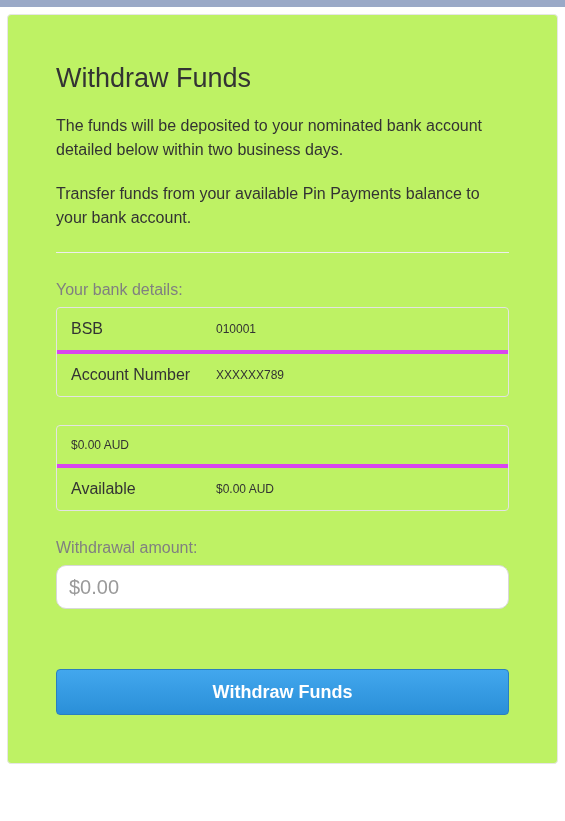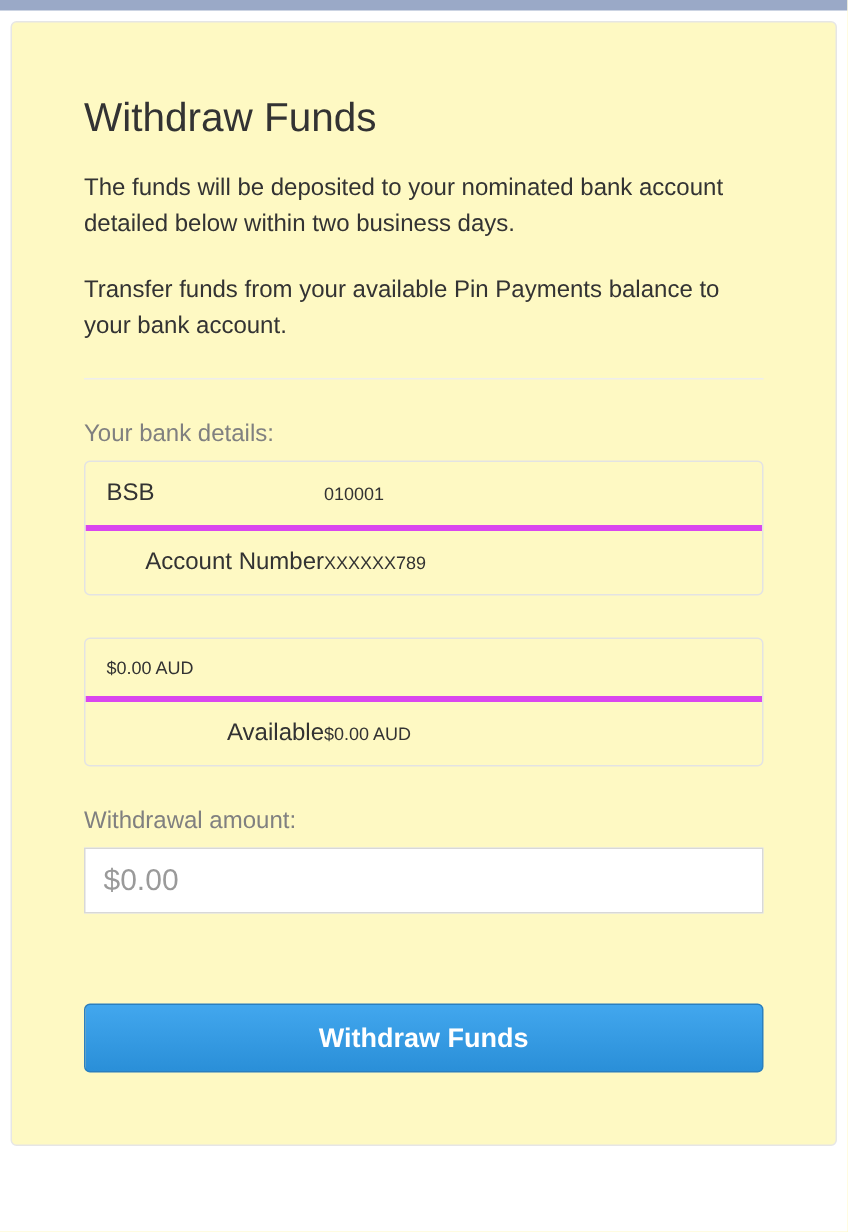--- a/index.html
+++ b/index.html
@@ -15,21 +15,21 @@
     }
     .top-bar {
       height: 7px;
       background: #9aa9c7;
       width: 100%;
     }
     .card {
       margin: 7px 7px 7px 7px;
       border: 1px solid #e6e6e6;
       border-radius: 4px;
-      background: #fef9c3;
+      background: #bef264;
       padding: 48px 48px 48px 48px;
       position: relative;
     }
     .page-title {
       font-size: 27px;
       font-weight: 500;
       color: #333;
       margin-bottom: 20px;
     }
     .description {
@@ -59,36 +59,35 @@
       margin-bottom: 28px;
     }
     .info-row {
       display: flex;
       align-items: center;
       padding: 12px 14px;
       border-bottom: 4px solid #d946ef;
     }
     .info-row:last-child {
       border-bottom: none;
-      text-align: right;
     }
     .info-key {
       width: 145px;
       font-size: 16px;
       color: #333;
     }
     .info-val {
       font-size: 12px;
       color: #333;
     }
     .amount-input {
       width: 100%;
       height: 44px;
       border: 1px solid #d8d8d8;
-      border-radius: 0;
+      border-radius: 10px;
       padding: 8px 12px;
       font-size: 20px;
       color: #333;
       margin-bottom: 48px;
     }
     .amount-input::placeholder {
       color: #9a9a9a;
     }
     .withdraw-button {
       width: 100%;

